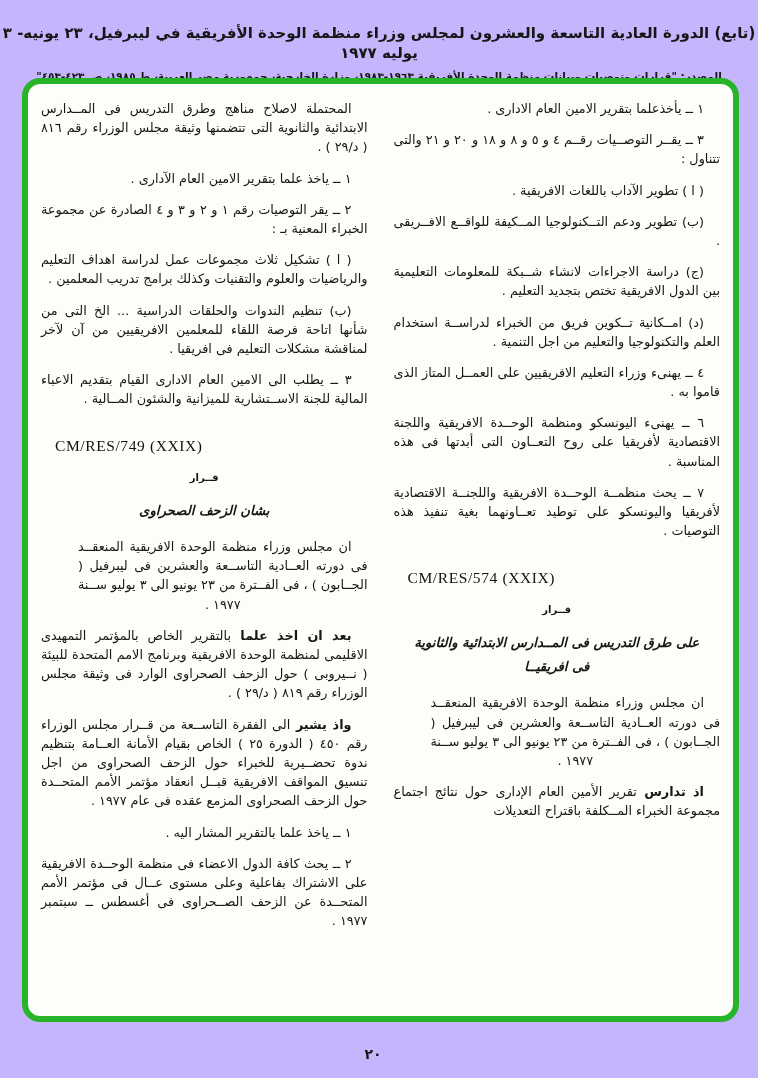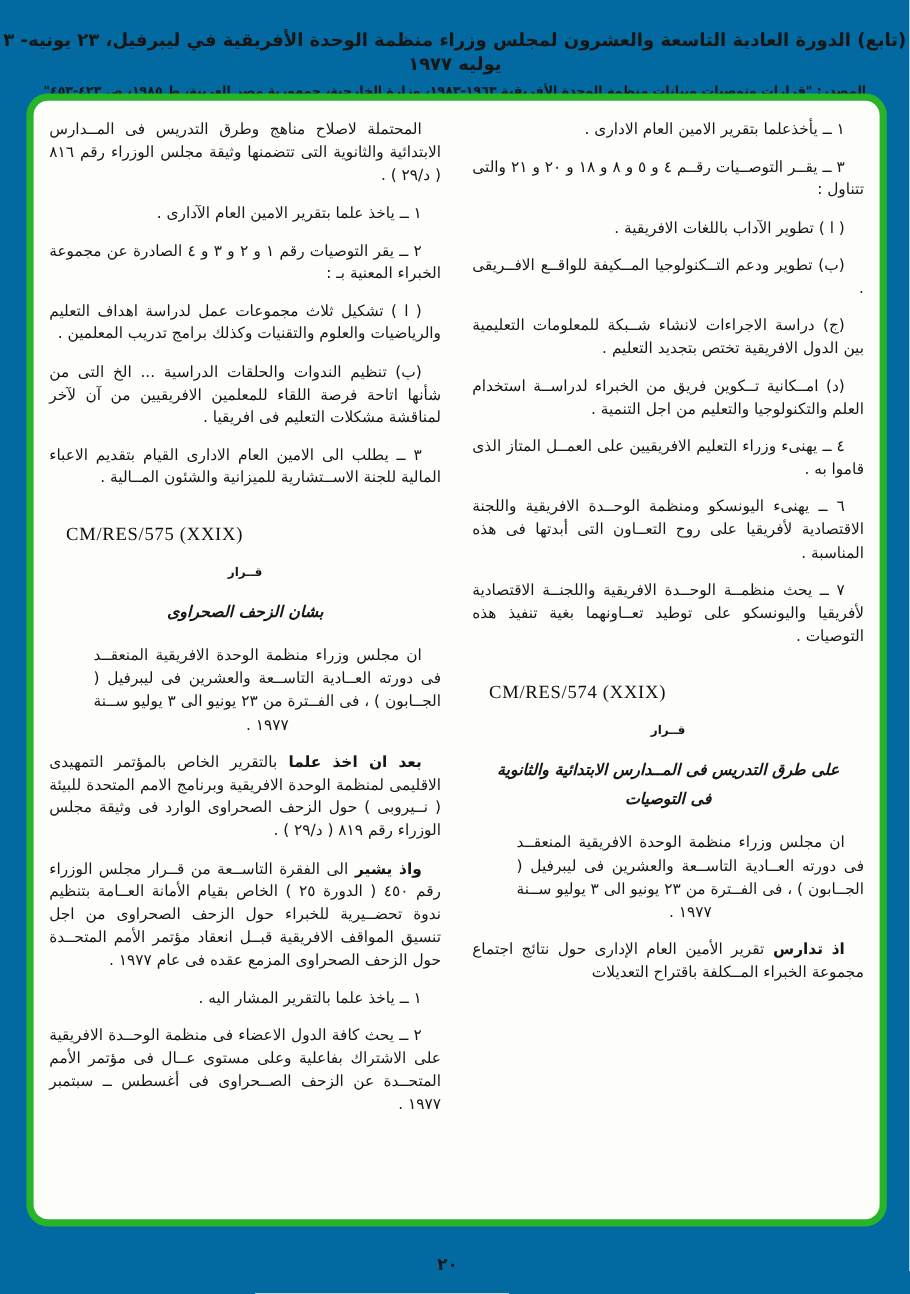--- a/index.html
+++ b/index.html
@@ -1,21 +1,21 @@
 <!DOCTYPE html>
 <html lang="ar"><head>
 <meta charset="utf-8">
 <style>
   * { box-sizing: border-box; }
   html, body { margin: 0; padding: 0; background: #ffffff; }
   .page {
     position: relative;
     width: 758px;
     height: 1078px;
-    background: #0369a1;
+    background: #c4b5fd;
     font-family: "DejaVu Sans", sans-serif;
     color: #161616;
     direction: rtl;
     overflow: hidden;
   }
   .header { text-align: center; padding-top: 24px; }
   .header-title { font-size: 15px; font-weight: bold; line-height: 1.3; }
   .header-source { font-size: 10.5px; font-weight: bold; margin-top: 7px; }
   .frame {
     position: absolute;
@@ -92,35 +92,35 @@
         <p class="block">(ج) دراسة الاجراءات لانشاء شــبكة للمعلومات التعليمية بين الدول الافريقية تختص بتجديد التعليم .</p>
         <p class="block">(د) امــكانية تــكوين فريق من الخبراء لدراســة استخدام العلم والتكنولوجيا والتعليم من اجل التنمية .</p>
         <p class="block">٤ ــ يهنىء وزراء التعليم الافريقيين على العمــل المتاز الذى قاموا به .</p>
         <p class="block">٦ ــ يهنىء اليونسكو ومنظمة الوحــدة الافريقية واللجنة الاقتصادية لأفريقيا على روح التعــاون التى أبدتها فى هذه المناسبة .</p>
         <p class="block">٧ ــ يحث منظمــة الوحــدة الافريقية واللجنــة الاقتصادية لأفريقيا واليونسكو على توطيد تعــاونهما بغية تنفيذ هذه التوصيات .</p>
 
         <p class="block res-code">CM/RES/574 (XXIX)</p>
         <p class="block res-heading">قــرار</p>
         <div class="res-title">
           <div>على طرق التدريس فى المــدارس الابتدائية والثانوية</div>
-          <div>فى التوصيات</div>
+          <div>فى افريقيــا</div>
         </div>
         <p class="block opening">ان مجلس وزراء منظمة الوحدة الافريقية المنعقــد فى دورته العــادية التاســعة والعشرين فى ليبرفيل ( الجــابون ) ، فى الفــترة من ٢٣ يونيو الى ٣ يوليو ســنة ١٩٧٧ .</p>
         <p class="block"><span class="lead">اذ تدارس </span><span>تقرير الأمين العام الإدارى حول نتائج اجتماع مجموعة الخبراء المــكلفة باقتراح التعديلات</span></p>
       </div>
 
       <div class="col">
         <p class="block">المحتملة لاصلاح مناهج وطرق التدريس فى المــدارس الابتدائية والثانوية التى تتضمنها وثيقة مجلس الوزراء رقم ٨١٦ ( د/٢٩ ) .</p>
         <p class="block">١ ــ ياخذ علما بتقرير الامين العام الآدارى .</p>
         <p class="block">٢ ــ يقر التوصيات رقم ١ و ٢ و ٣ و ٤ الصادرة عن مجموعة الخبراء المعنية بـ :</p>
         <p class="block">( ا ) تشكيل ثلاث مجموعات عمل لدراسة اهداف التعليم والرياضيات والعلوم والتقنيات وكذلك برامج تدريب المعلمين .</p>
         <p class="block">(ب) تنظيم الندوات والحلقات الدراسية ... الخ التى من شأنها اتاحة فرصة اللقاء للمعلمين الافريقيين من آن لآخر لمناقشة مشكلات التعليم فى افريقيا .</p>
         <p class="block">٣ ــ يطلب الى الامين العام الادارى القيام بتقديم الاعباء المالية للجنة الاســتشارية للميزانية والشئون المــالية .</p>
 
-        <p class="block res-code">CM/RES/575 (XXIX)</p>
+        <p class="block res-code">CM/RES/749 (XXIX)</p>
         <p class="block res-heading">قــرار</p>
         <p class="block res-title">بشان الزحف الصحراوى</p>
         <p class="block opening">ان مجلس وزراء منظمة الوحدة الافريقية المنعقــد فى دورته العــادية التاســعة والعشرين فى ليبرفيل ( الجــابون ) ، فى الفــترة من ٢٣ يونيو الى ٣ يوليو ســنة ١٩٧٧ .</p>
         <p class="block"><span class="lead">بعد ان اخذ علما </span><span>بالتقرير الخاص بالمؤتمر التمهيدى الاقليمى لمنظمة الوحدة الافريقية وبرنامج الامم المتحدة للبيئة ( نــيروبى ) حول الزحف الصحراوى الوارد فى وثيقة مجلس الوزراء رقم ٨١٩ ( د/٢٩ ) .</span></p>
         <p class="block"><span class="lead">واذ يشير </span><span>الى الفقرة التاســعة من قــرار مجلس الوزراء رقم ٤٥٠ ( الدورة ٢٥ ) الخاص بقيام الأمانة العــامة بتنظيم ندوة تحضــيرية للخبراء حول الزحف الصحراوى من اجل تنسيق المواقف الافريقية قبــل انعقاد مؤتمر الأمم المتحــدة حول الزحف الصحراوى المزمع عقده فى عام ١٩٧٧ .</span></p>
         <p class="block">١ ــ ياخذ علما بالتقرير المشار اليه .</p>
         <p class="block">٢ ــ يحث كافة الدول الاعضاء فى منظمة الوحــدة الافريقية على الاشتراك بفاعلية وعلى مستوى عــال فى مؤتمر الأمم المتحــدة عن الزحف الصــحراوى فى أغسطس ــ سبتمبر ١٩٧٧ .</p>
       </div>
 
     </div>

